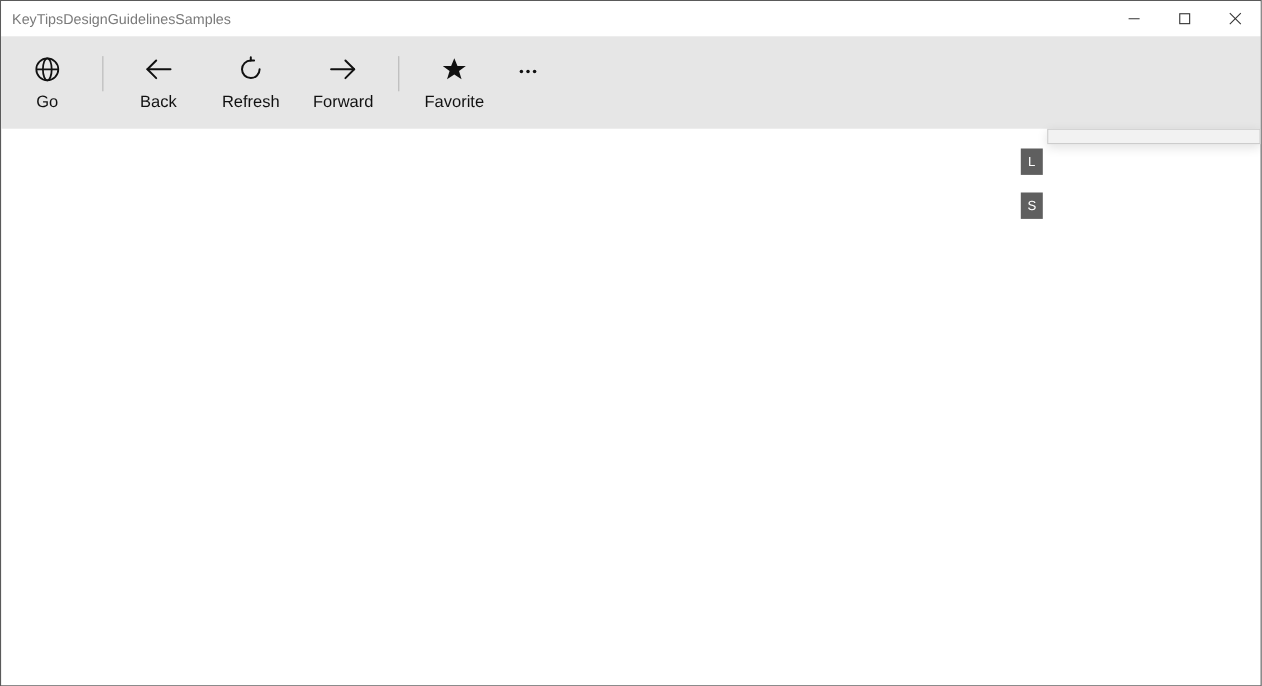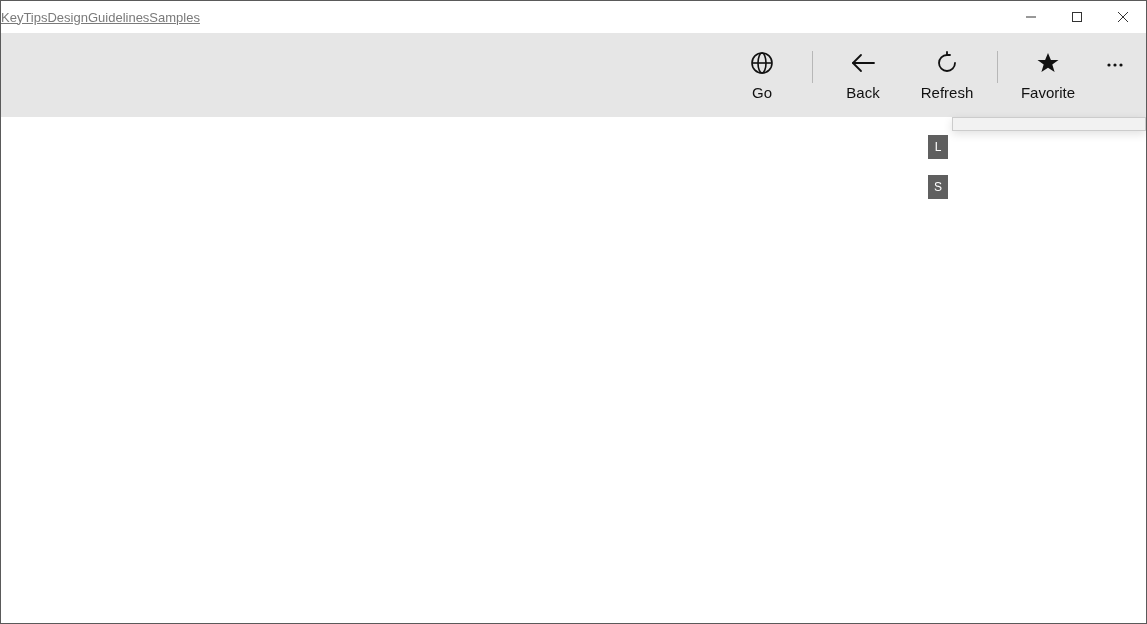--- a/index.html
+++ b/index.html
@@ -11,41 +11,40 @@
       border: 1px solid #5a5a5a;
       background: #fff;
       position: relative;
       overflow: hidden;
     }
     .titlebar {
       height: 32px;
       background: #fff;
       display: flex;
       align-items: center;
+      padding-left: 10px;
       color: #7a7a7a;
       font-size: 13px;
-      text-decoration: underline;
     }
     .titlebar-title { flex: 1; }
     .titlebar-controls { display: flex; }
     .titlebar-btn {
       width: 46px;
       height: 32px;
       display: flex;
       align-items: center;
       justify-content: center;
       color: #555;
     }
     .titlebar-btn svg { stroke: #333; }
     .commandbar {
       background: #e6e6e6;
       height: 84px;
       display: flex;
       align-items: stretch;
-      justify-content: flex-end;
       padding-right: 6px;
     }
     .cmd-item {
       width: 84px;
       display: flex;
       flex-direction: column;
       align-items: center;
       justify-content: center;
       gap: 8px;
       color: #111;
@@ -155,20 +154,29 @@
   <div class="cmd-item">
     <span class="cmd-icon">
       <svg width="24" height="24" viewBox="0 0 24 24" fill="none" stroke="#111" stroke-width="1.8" stroke-linecap="round">
         <path d="M20 12 A8 8 0 1 1 12 4"></path>
         <polyline points="12,1 12,4 15,4" fill="none"></polyline>
       </svg>
     </span>
     <span class="cmd-label">Refresh</span>
   </div>
 
+  <div class="cmd-item">
+    <span class="cmd-icon">
+      <svg width="26" height="22" viewBox="0 0 26 22" fill="none" stroke="#111" stroke-width="1.8" stroke-linecap="round" stroke-linejoin="round">
+        <line x1="2" y1="11" x2="23" y2="11"></line>
+        <polyline points="15,3 23,11 15,19"></polyline>
+      </svg>
+    </span>
+    <span class="cmd-label">Forward</span>
+  </div>
 
   <div class="cmd-sep"></div>
 
   <div class="cmd-item">
     <span class="cmd-icon">
       <svg width="24" height="24" viewBox="0 0 24 24" fill="#111">
         <polygon points="12,2 14.9,9 22.5,9 16.3,13.6 18.6,21 12,16.8 5.4,21 7.7,13.6 1.5,9 9.1,9"></polygon>
       </svg>
     </span>
     <span class="cmd-label">Favorite</span>

